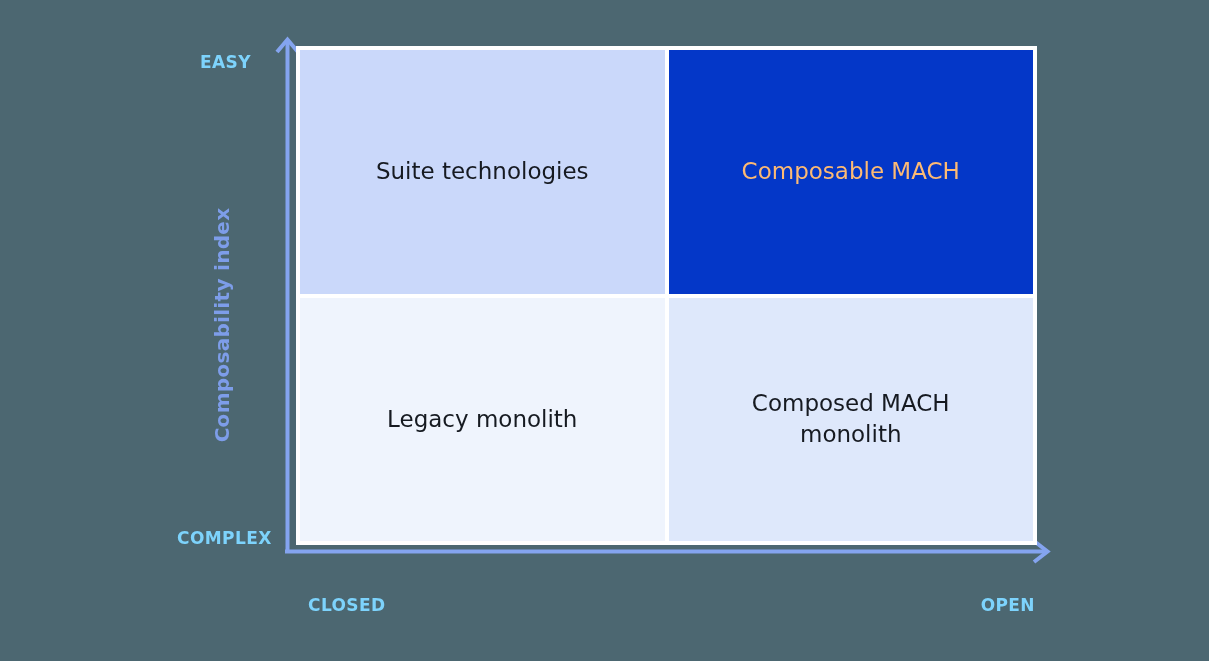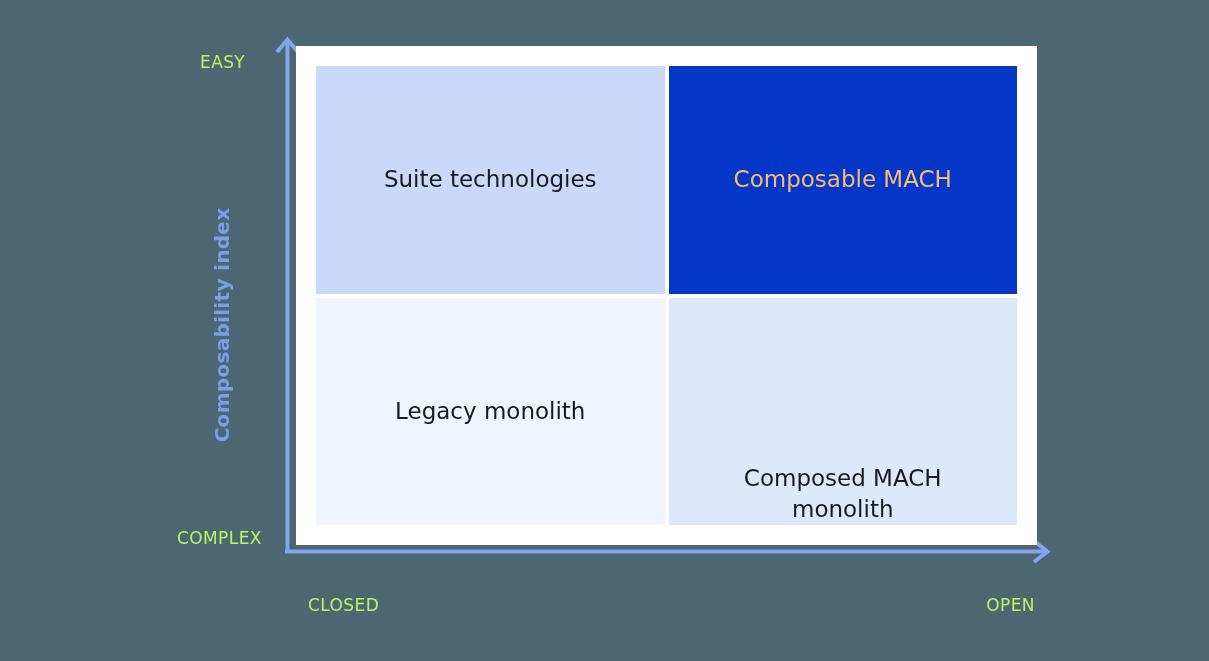--- a/index.html
+++ b/index.html
@@ -21,21 +21,21 @@
     pointer-events: none;
   }
 
   .quadrant-grid {
     position: absolute;
     left: 296px;
     top: 46px;
     width: 741px;
     height: 499px;
     background: #FFFFFF;
-    padding: 20px;
+    padding: 4px;
     display: grid;
     grid-template-columns: 1fr 1fr;
     grid-template-rows: 1fr 1fr;
     gap: 4px;
   }
 
   .quadrant {
     display: flex;
     align-items: center;
     justify-content: center;
@@ -47,22 +47,22 @@
     color: #161A21;
     text-align: center;
     max-width: 250px;
   }
 
   .quadrant.top-right .quadrant-label { color: #fdba74; }
 
   .axis-extreme {
     position: absolute;
     font-size: 17px;
-    font-weight: normal;
-    color: #bef264;
+    font-weight: bold;
+    color: #7dd3fc;
     letter-spacing: 0.4px;
     white-space: nowrap;
   }
   .easy-label    { left: 200px; top: 52px; }
   .complex-label { left: 177px; top: 528px; }
   .closed-label  { left: 308px; top: 595px; }
   .open-label    { left: 975px; top: 595px; width: 60px; text-align: right; }
 
   .axis-title {
     position: absolute;
@@ -103,21 +103,21 @@
   <div class="quadrant-grid">
     <div class="quadrant top-left" style="background: rgb(202, 216, 250);">
       <span class="quadrant-label">Suite technologies</span>
     </div>
     <div class="quadrant top-right" style="background: rgb(4, 55, 200);">
       <span class="quadrant-label">Composable MACH</span>
     </div>
     <div class="quadrant bottom-left" style="background: rgb(239, 244, 253);">
       <span class="quadrant-label">Legacy monolith</span>
     </div>
-    <div class="quadrant bottom-right" style="background: rgb(222, 232, 251); align-items: flex-end;">
+    <div class="quadrant bottom-right" style="background: rgb(222, 232, 251);">
       <span class="quadrant-label">Composed MACH monolith</span>
     </div>
   </div>
 
   <span class="axis-extreme easy-label">EASY</span>
   <span class="axis-extreme complex-label">COMPLEX</span>
   <span class="axis-extreme closed-label">CLOSED</span>
   <span class="axis-extreme open-label">OPEN</span>
 
   <span class="axis-title y-axis-title">Composability index</span>

